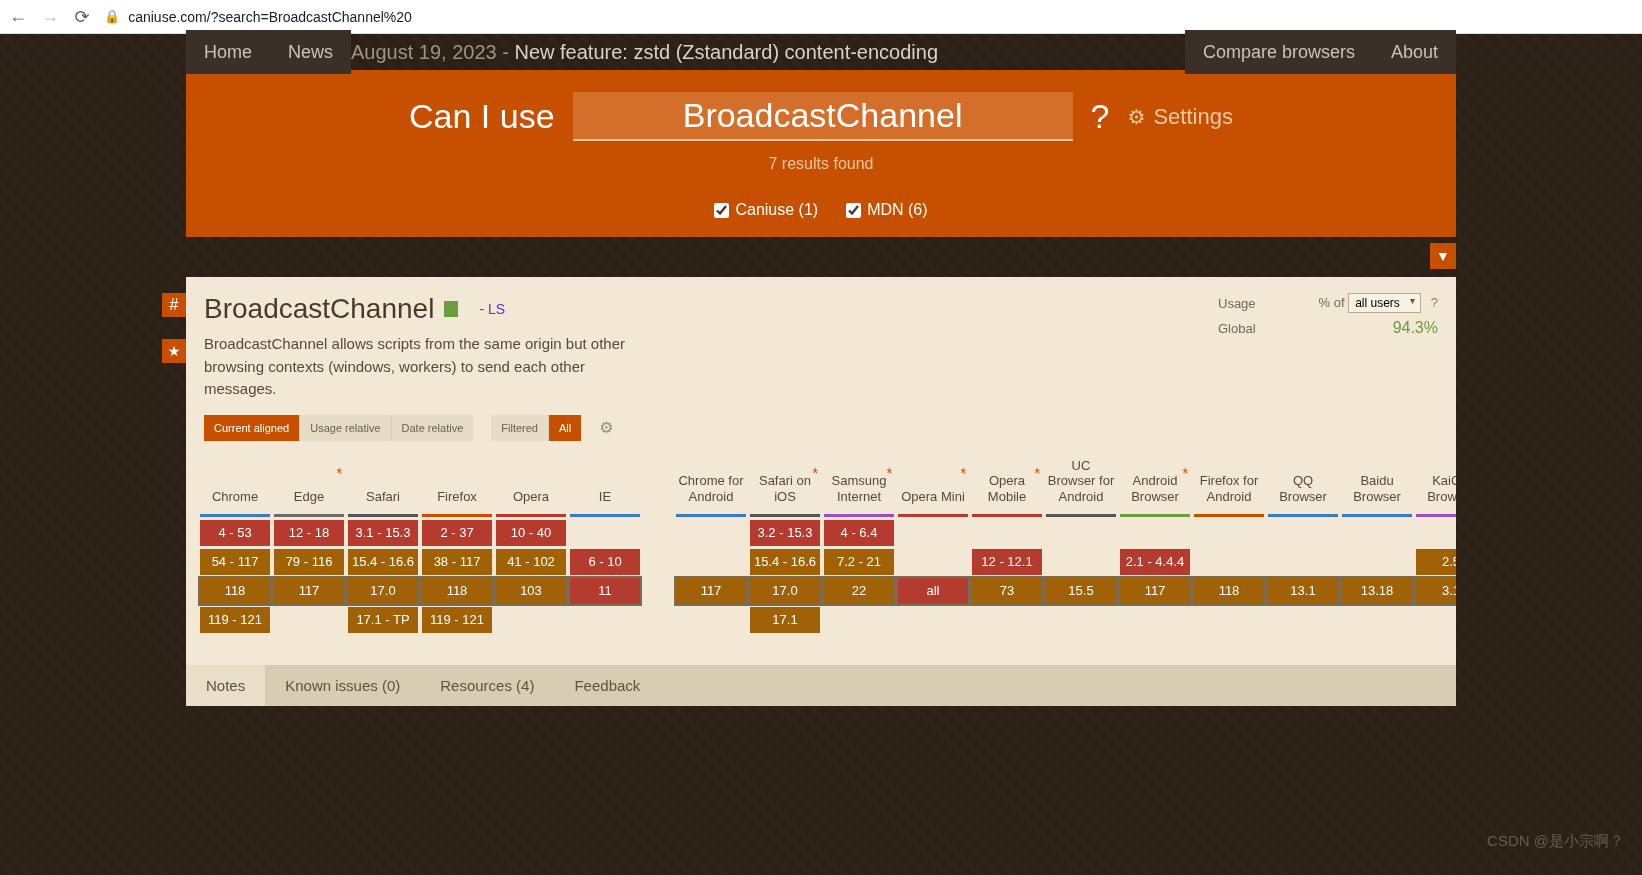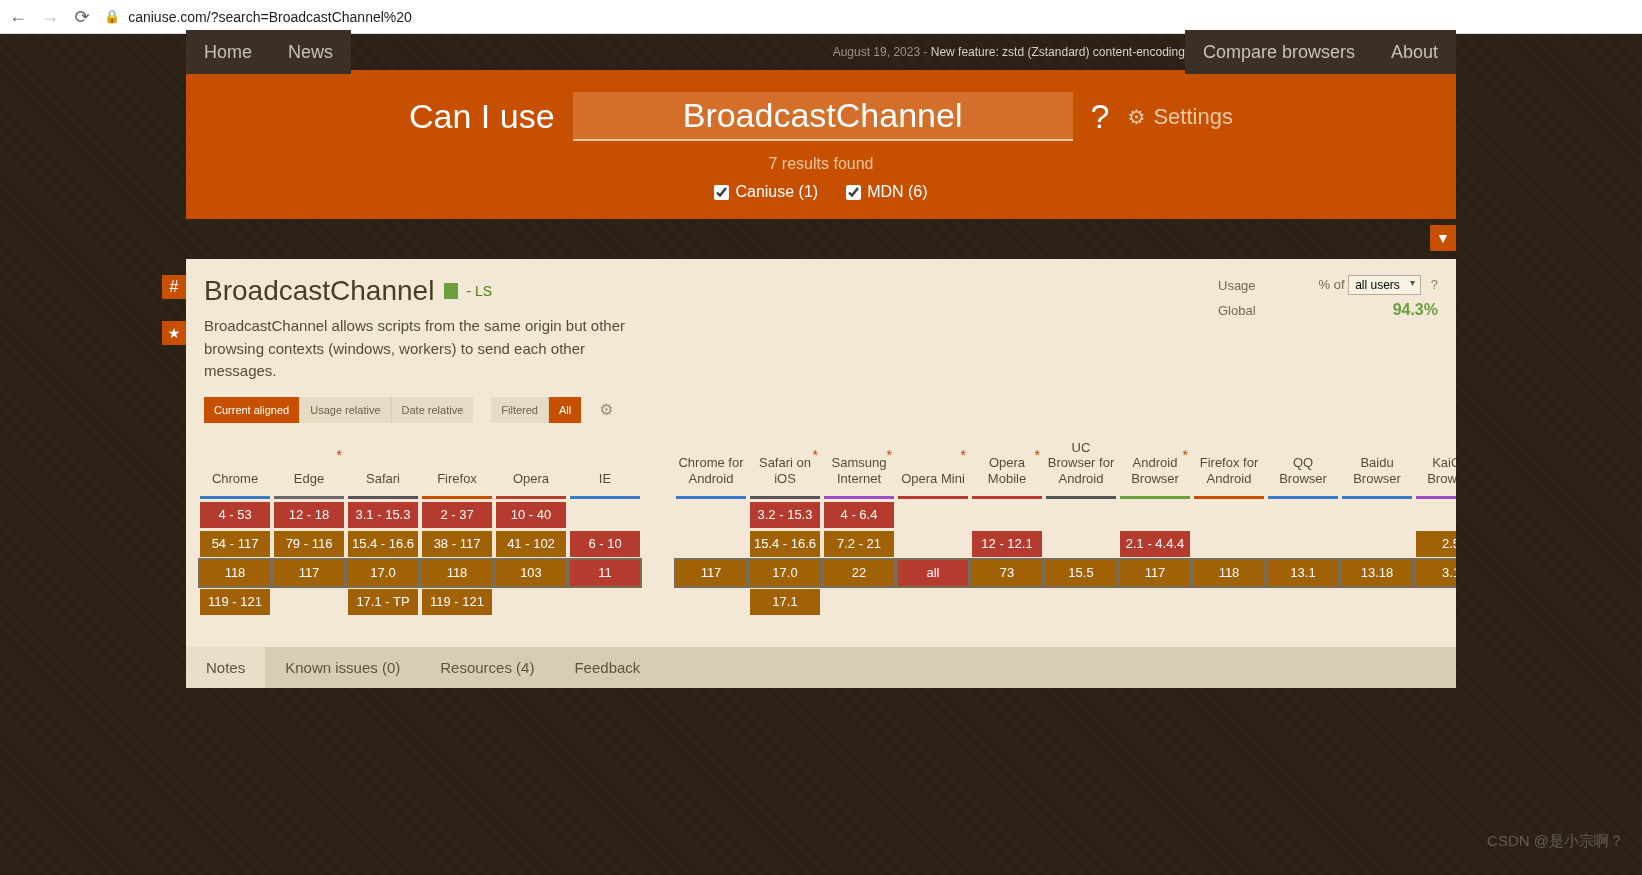--- a/index.html
+++ b/index.html
@@ -6,53 +6,53 @@
  body{background:#2b2015;color:#333;font-size:14px;overflow-x:hidden}
  .browser-bar{background:#fff;height:34px;display:flex;align-items:center;padding:0 8px;border-bottom:1px solid #ddd;gap:12px}
  .nav-btn{color:#5f6368;cursor:pointer;width:20px;display:flex;justify-content:center;font-size:18px}
  .nav-btn.disabled{color:#bbb}
  .url-bar{display:flex;align-items:center;gap:8px;font-size:14px;color:#202124;flex:0 0 auto}
  .lock-icon{color:#5f6368;font-size:13px}
  .diag-bg{background:repeating-linear-gradient(45deg,#2b2015 0,#2b2015 6px,#2e2318 6px,#2e2318 12px);min-height:100vh}
  .page-wrap{max-width:1270px;margin:0 auto}
  .topnav{display:flex;align-items:center;height:36px;background:transparent}
  .topnav .blk{background:#3b3027;color:#c9c2b8;padding:0 18px;height:44px;display:flex;align-items:center;font-size:18px;font-weight:300;cursor:pointer}
- .news-bar{flex:1;text-align:right;color:#9e9385;font-size:12px}
+ .news-bar{flex:1;text-align:left;color:#9e9385;font-size:20px}
  .news-bar .nf{color:#d9d2c7}
  .hero{background:#c75000;padding:22px 16px 18px;text-align:center;color:#fff}
  .hero-row{display:flex;justify-content:center;align-items:center;gap:18px;font-size:34px;font-weight:300}
  .hero-row .prefix{color:#fff}
  .search-input{background:#d36f2b;border:none;border-bottom:2px solid #e9c59e;color:#fff;font-size:34px;font-weight:300;padding:4px 14px;width:500px;text-align:center;outline:none}
  .qmark{color:#fff}
  .settings{color:#eac9a5;font-size:22px;font-weight:300;cursor:pointer;display:flex;align-items:center;gap:8px}
  .gear{font-size:20px}
  .results-found{margin-top:14px;color:#eec7a1;font-size:16px}
- .filters-row{margin-top:10px;display:flex;justify-content:center;gap:28px;color:#fff;font-size:16px}
+ .filters-row{margin-top:28px;display:flex;justify-content:center;gap:28px;color:#fff;font-size:16px}
  .cb{display:inline-flex;align-items:center;gap:6px;cursor:pointer}
  .cb input{accent-color:#fff;width:15px;height:15px}
  .funnel-row{display:flex;justify-content:flex-end;margin-top:6px}
  .funnel{width:26px;height:26px;background:#c75000;color:#fff;display:flex;align-items:center;justify-content:center;font-size:14px;cursor:pointer}
  .panel{background:#f2e8d5;margin-top:8px;padding:16px 0 0;position:relative}
  .hash-tag,.star-tag{position:absolute;left:-24px;width:24px;height:24px;background:#c75000;color:#fff;display:flex;align-items:center;justify-content:center;font-size:16px;cursor:pointer}
  .hash-tag{top:16px}
  .star-tag{top:62px;font-size:14px}
  .feat-head{display:flex;align-items:flex-start;padding:0 18px}
  .feat-title-wrap{flex:1}
  .feat-title{font-size:28px;color:#4a3b28;font-weight:400;display:flex;align-items:center;gap:10px}
- .ls-badge{color:#4d7c0f;font-size:14px;display:flex;align-items:flex-start;gap:8px}
+ .ls-badge{color:#6d28d9;font-size:14px;display:flex;align-items:flex-start;gap:21px}
  .ls-icon{width:14px;height:16px;background:#6a9e3f;display:inline-block}
  .feat-desc{color:#594a37;font-size:15px;margin-top:8px;max-width:440px;line-height:1.5}
  .usage-box{color:#756856;font-size:13px;min-width:220px}
  .usage-box .row{display:flex;justify-content:space-between;align-items:center;margin-bottom:6px}
  .usage-sel{border:1px solid #b8ab93;background:#f8f2e3;padding:2px 20px 2px 6px;font-size:12px;appearance:none;position:relative}
  .sel-wrap{position:relative;display:inline-block}
  .sel-wrap::after{content:"▾";position:absolute;right:6px;top:2px;font-size:10px;color:#555;pointer-events:none}
  .sel-wrap::before{content:"▴";position:absolute;right:6px;top:-4px;font-size:10px;color:#555;pointer-events:none}
  .qhelp{color:#8a7d68;cursor:pointer;margin-left:6px}
- .global-pct{color:#6a9e3f;font-size:16px;font-weight:700}
+ .global-pct{color:#6a9e3f;font-size:16px;font-weight:400}
  .view-controls{display:flex;align-items:center;gap:18px;padding:14px 18px 10px}
  .btn-grp{display:flex}
  .btn-grp .b{background:#e6dbc4;color:#6e614c;padding:7px 10px;font-size:11px;cursor:pointer;border-right:1px solid #d8cdb5}
  .btn-grp .b:last-child{border-right:none}
  .btn-grp .b.active{background:#c75000;color:#fff}
  .gear2{color:#9c8f78;cursor:pointer;font-size:16px}
  .support-grid{padding:0 14px 20px;overflow-x:auto}
  .cols{display:flex;gap:4px}
  .col{width:70px;flex:0 0 70px;display:flex;flex-direction:column;gap:3px}
  .col-head{height:60px;display:flex;align-items:flex-end;justify-content:center;text-align:center;color:#594a37;font-size:13px;padding-bottom:6px;position:relative;line-height:1.2}

